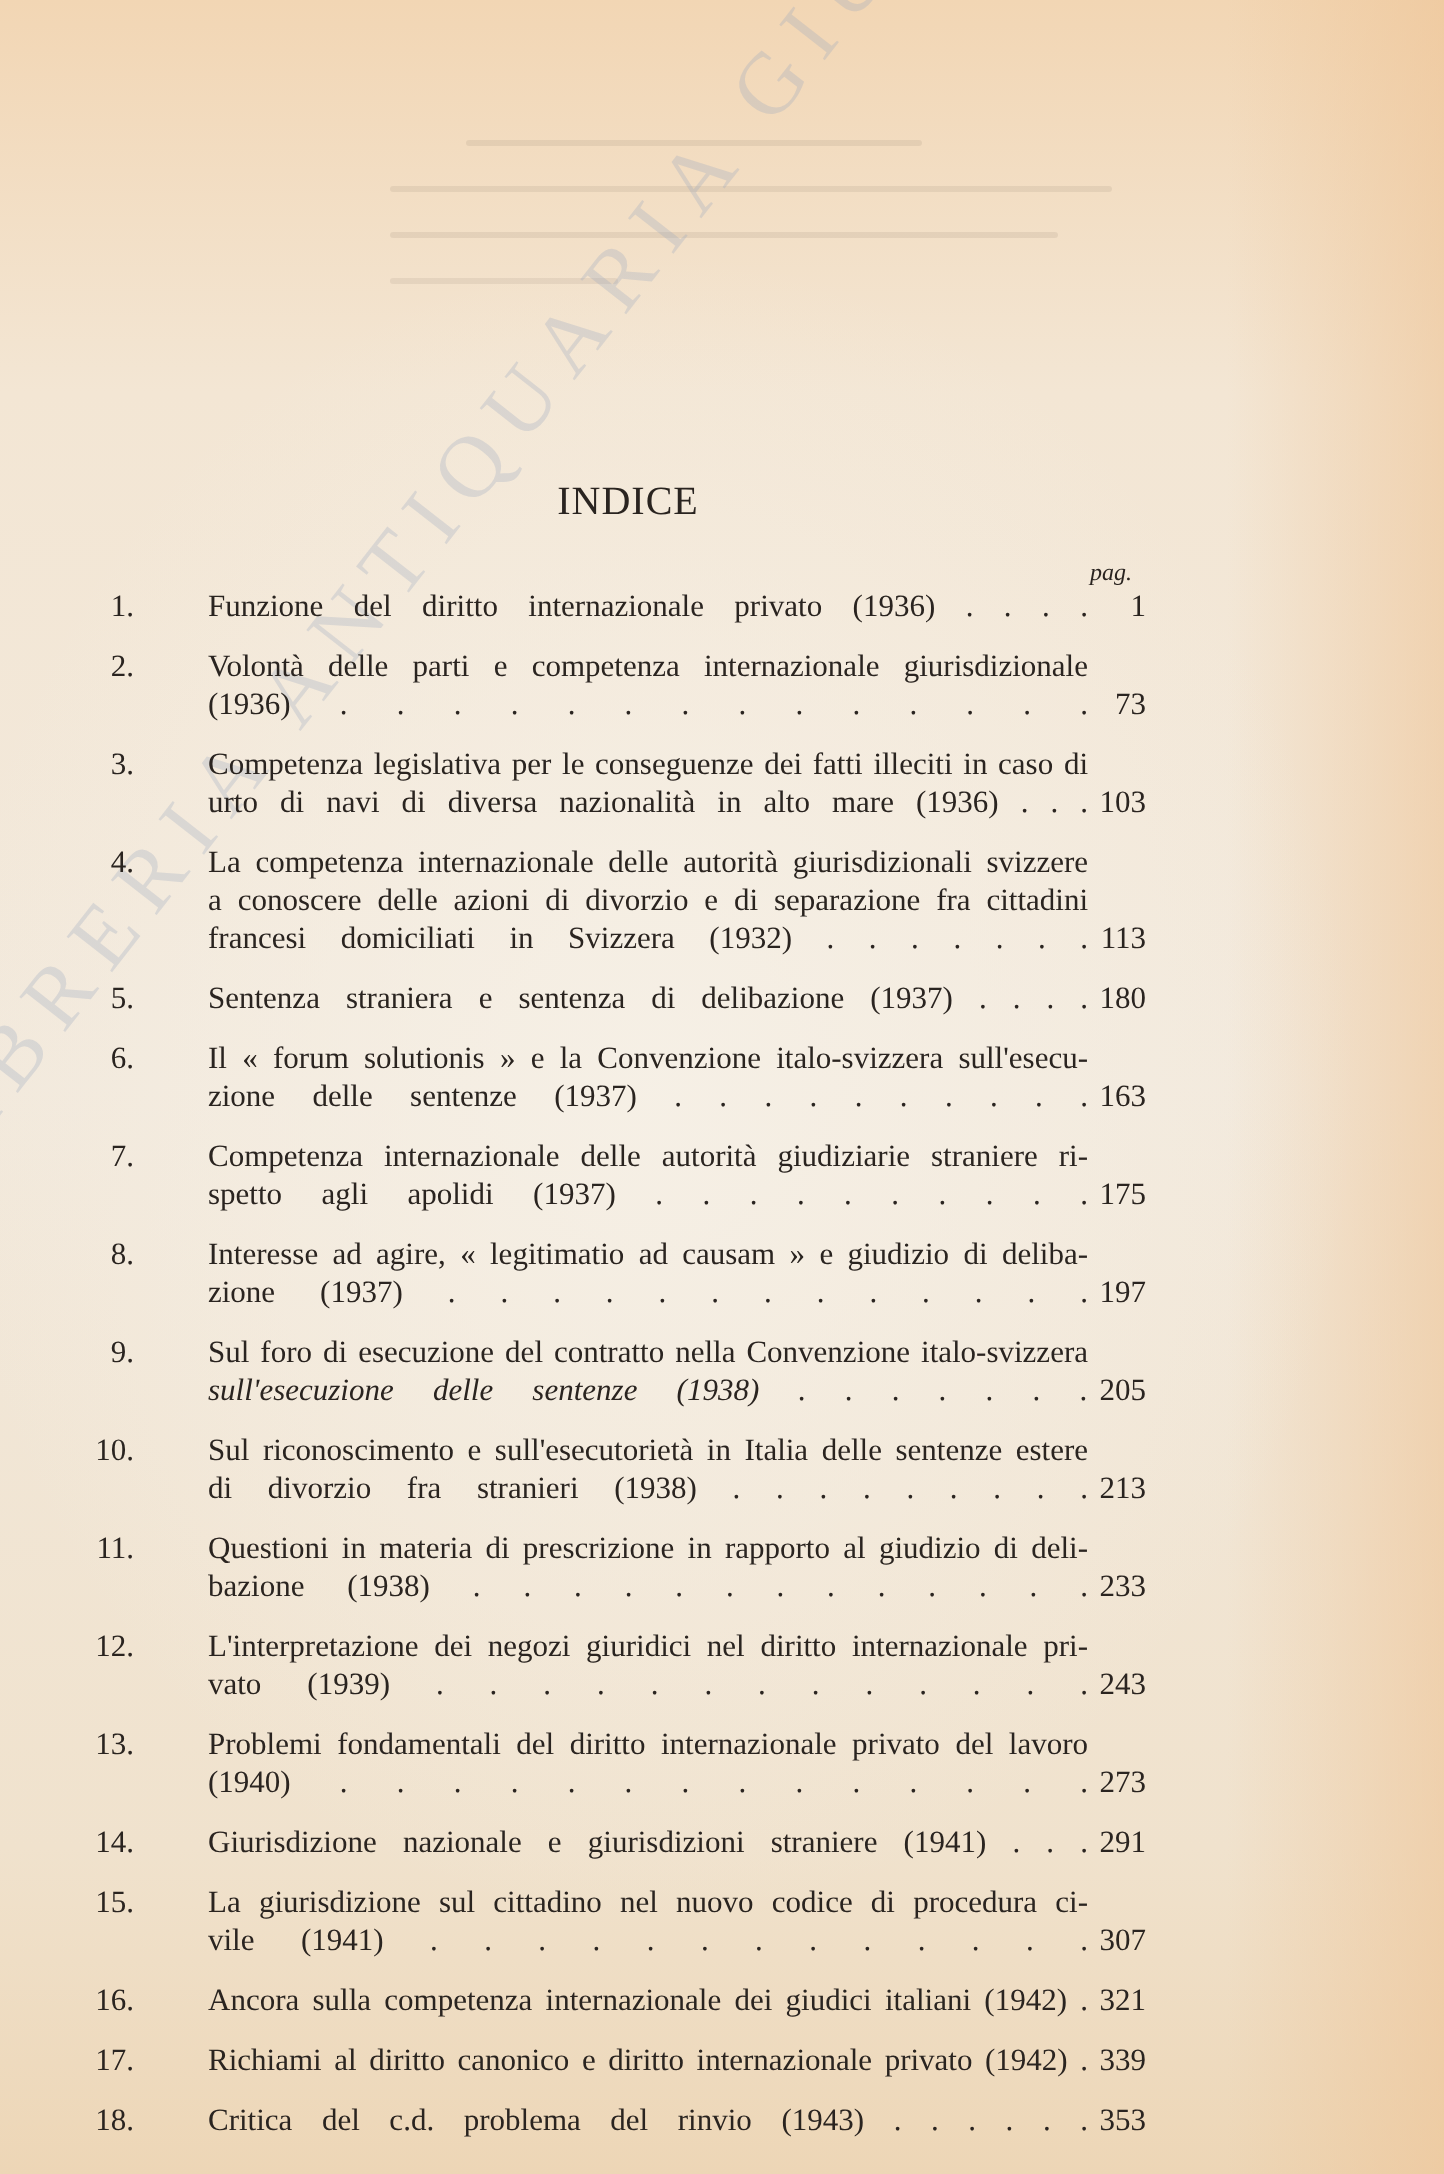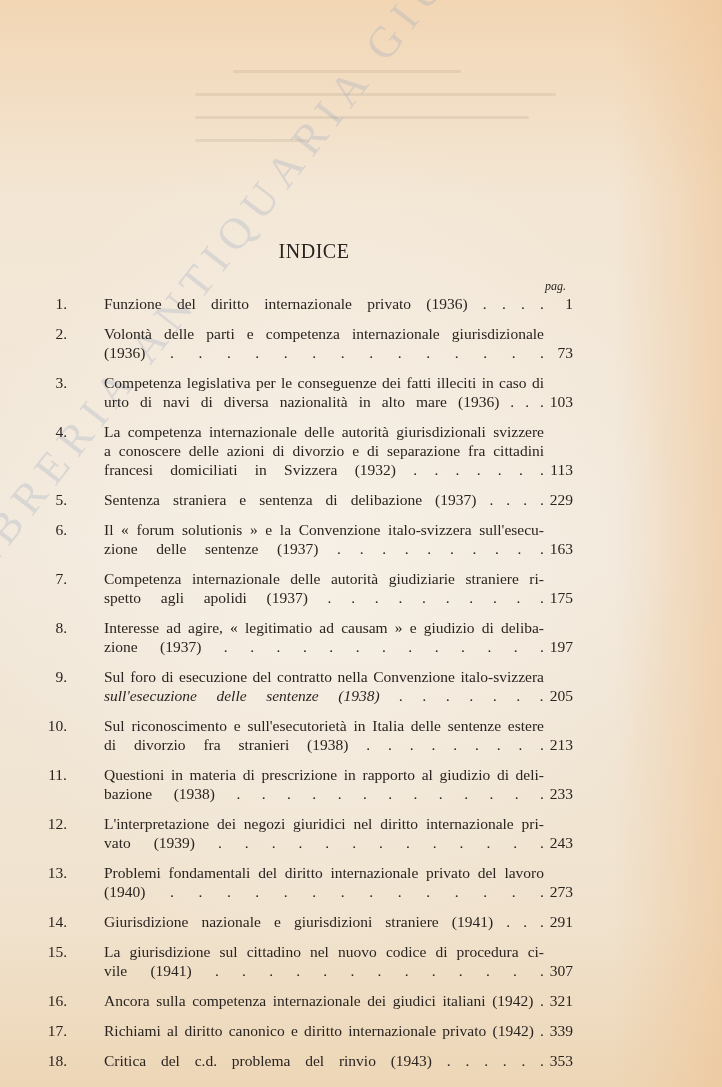--- a/index.html
+++ b/index.html
@@ -90,21 +90,21 @@
         <span class="line" style="text-align-last: justify;">a conoscere delle azioni di divorzio e di separazione fra cittadini</span>
         <span class="line" style="text-align-last: justify; word-spacing: 0px;">francesi domiciliati in Svizzera (1932) . . . . . . .</span>
       </div>
     <span class="page-no">113</span>
   </div>
     <div class="entry">
     <span class="num">5.</span>
     <div class="text">
         <span class="line" style="text-align-last: justify; word-spacing: 0px;">Sentenza straniera e sentenza di delibazione (1937) . . . .</span>
       </div>
-    <span class="page-no">229</span>
+    <span class="page-no">180</span>
   </div>
     <div class="entry">
     <span class="num">6.</span>
     <div class="text">
         <span class="line" style="text-align-last: justify;">Il « forum solutionis » e la Convenzione italo-svizzera sull'esecu-</span>
         <span class="line" style="text-align-last: justify; word-spacing: 0px; font-family: Liberation Serif, serif;">zione delle sentenze (1937) . . . . . . . . . .</span>
       </div>
     <span class="page-no">163</span>
   </div>
     <div class="entry">

